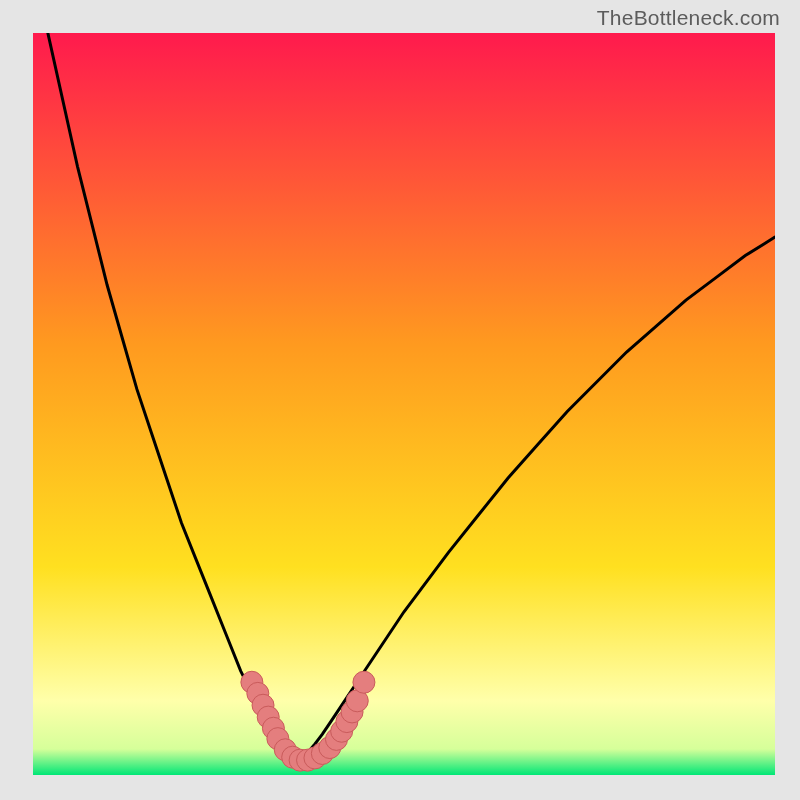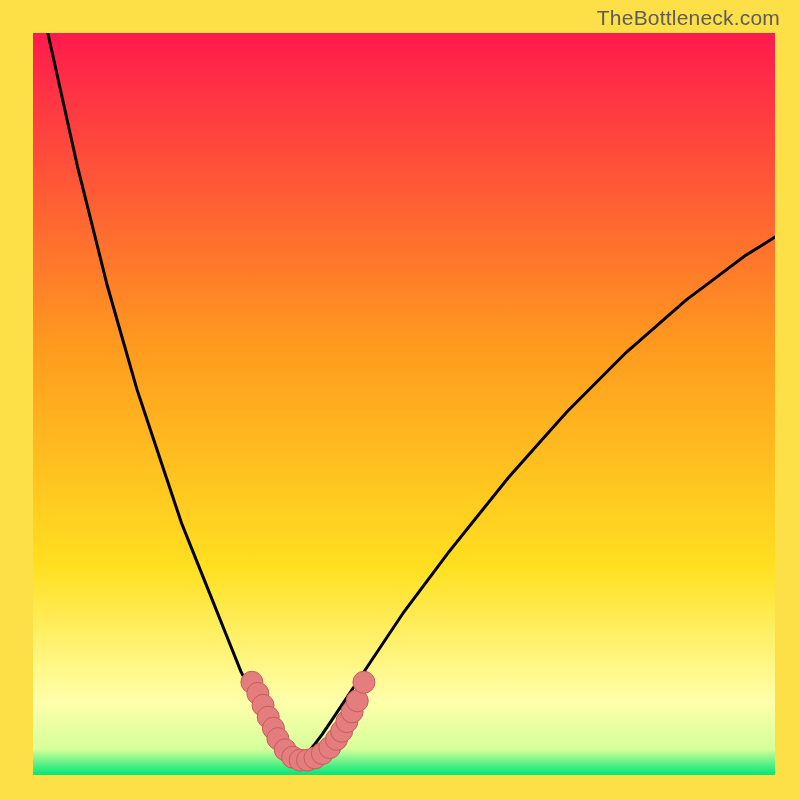--- a/index.html
+++ b/index.html
@@ -7,21 +7,21 @@
     padding: 0;
     width: 800px;
     height: 800px;
     overflow: hidden;
     background: #000;
     font-family: Arial, Helvetica, sans-serif;
   }
   .frame {
     position: absolute;
     inset: 0;
-    background: #fde047;
+    background: #e5e5e5;
     padding-left: 20px;
   }
   .plot-area {
     position: absolute;
     left: 33px;
     top: 33px;
     width: 742px;
     height: 742px;
     overflow: hidden;
   }

